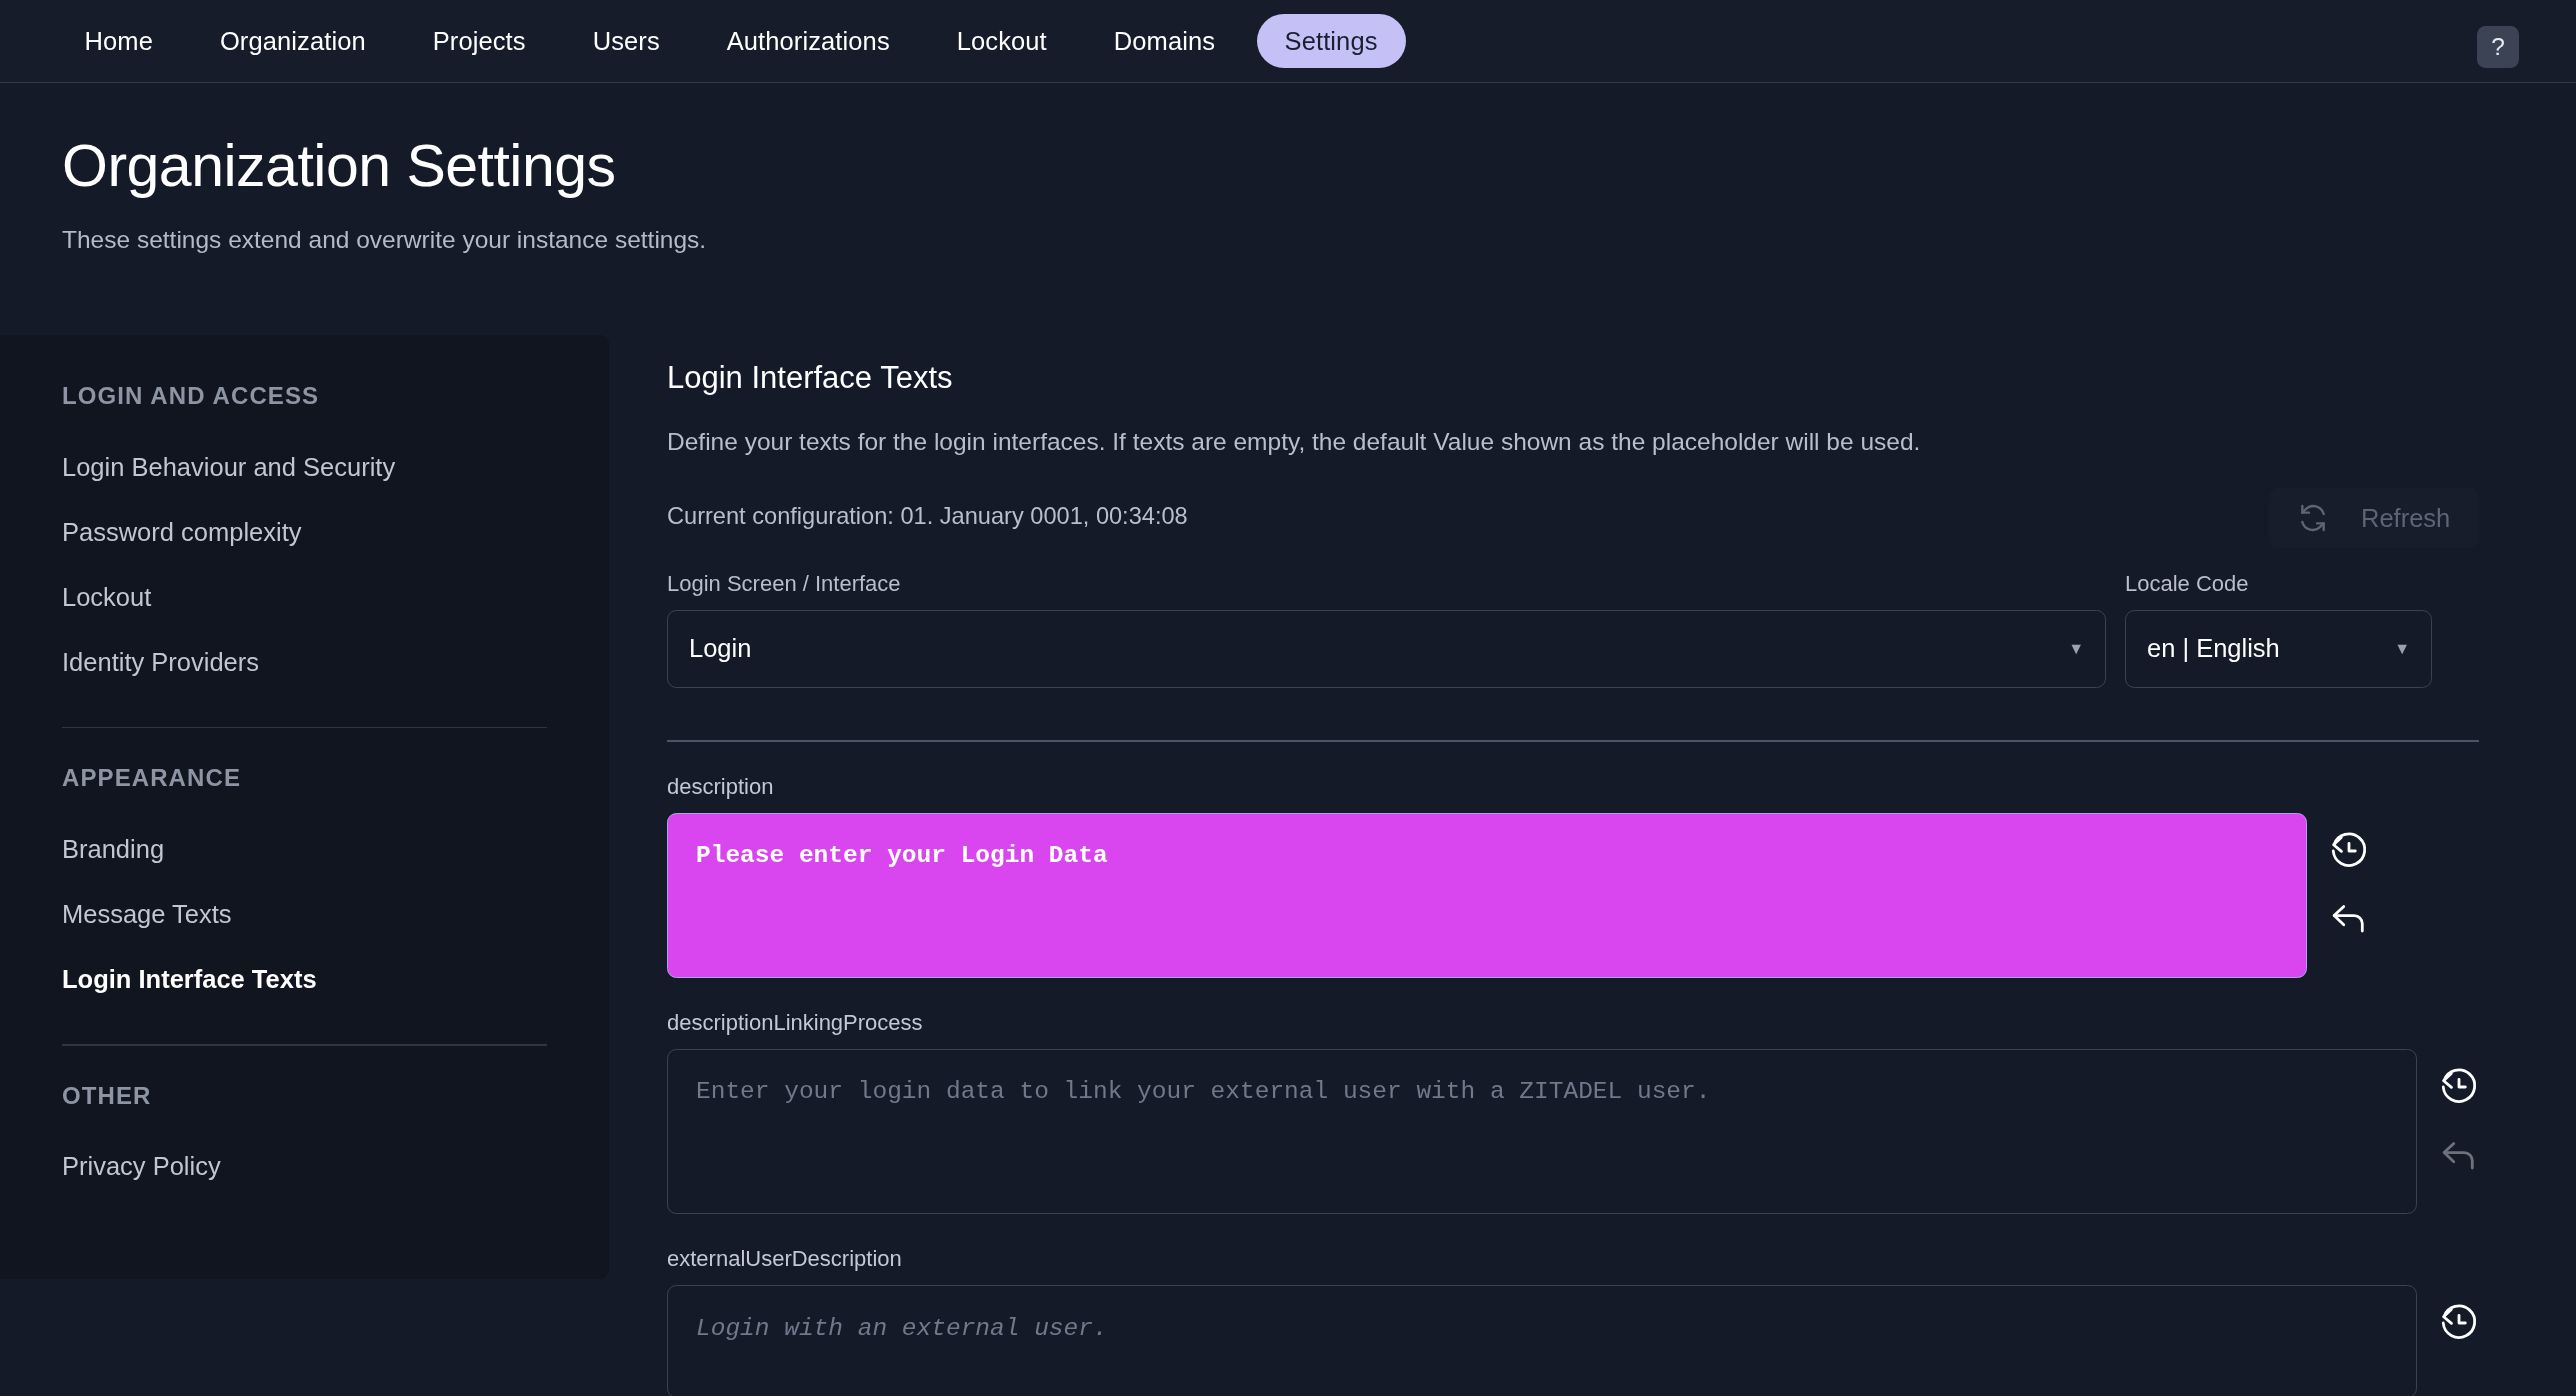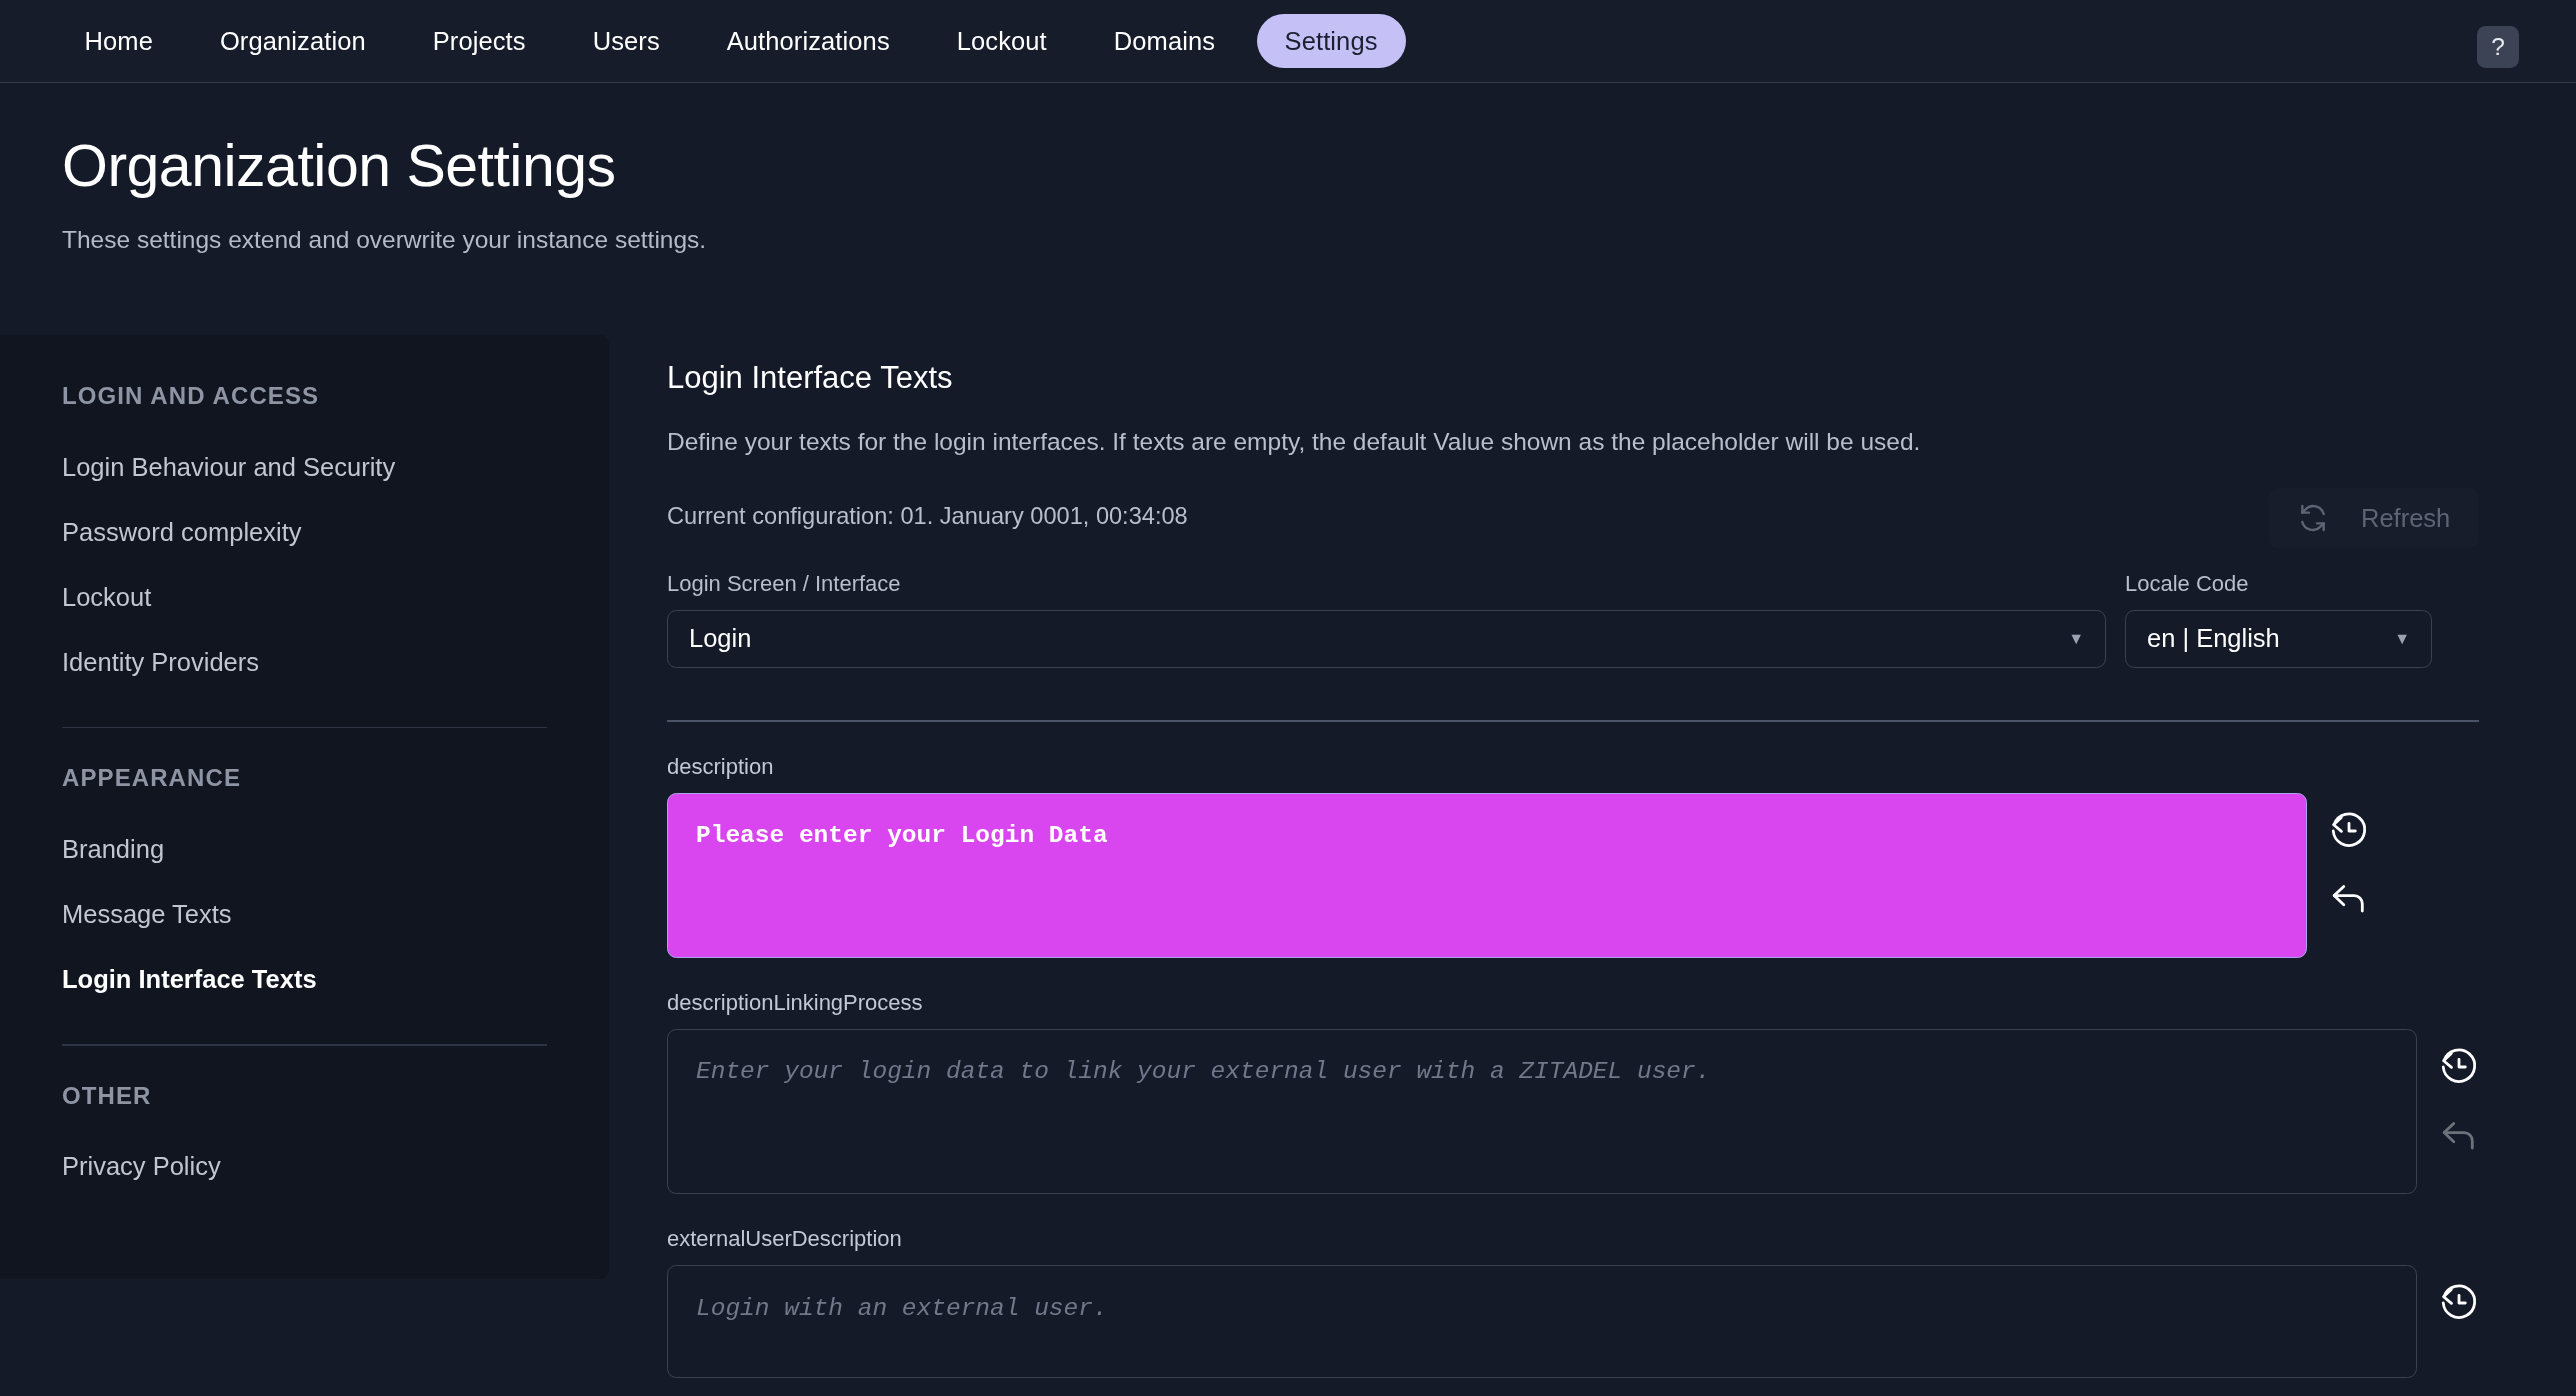--- a/index.html
+++ b/index.html
@@ -113,21 +113,21 @@
     margin-top: 22.6px;
     display: flex; align-items: flex-end; gap: 19px;
   }
   .field-label {
     font-size: 22px; color: #b9bfca; margin-bottom: 13.2px;
   }
   .select-box {
     background: #141a28;
     border: 1.9px solid #3a4254;
     border-radius: 9.4px;
-    height: 58px;
+    height: 78px;
     display: flex; align-items: center; justify-content: space-between;
     padding: 0 21px 0 21px;
     color: #ffffff; font-size: 25.5px;
     cursor: pointer;
   }
   .sel-arrow { color: #9aa2b1; font-size: 16px; line-height: 1; }
   #select-interface { width: 1439px; }
   #select-locale { width: 307px; gap: 44px; }
 
   .hr-sep {
@@ -152,21 +152,20 @@
     width: 1640px; height: 165px;
     border: 1.9px solid #a9a4ef;
     color: #ffffff;
     background: #d946ef;
     font-weight: bold;
   }
   .tf-area.normal {
     width: 1750px; height: 165px;
     border: 1.9px solid #3a4254;
     color: #70788a;
-    font-style: italic;
     background: #141a28;
   }
   .tf-area.short {
     width: 1750px; height: 113px;
     border: 1.9px solid #3a4254;
     color: #70788a;
     font-style: italic;
     background: #141a28;
   }
 

